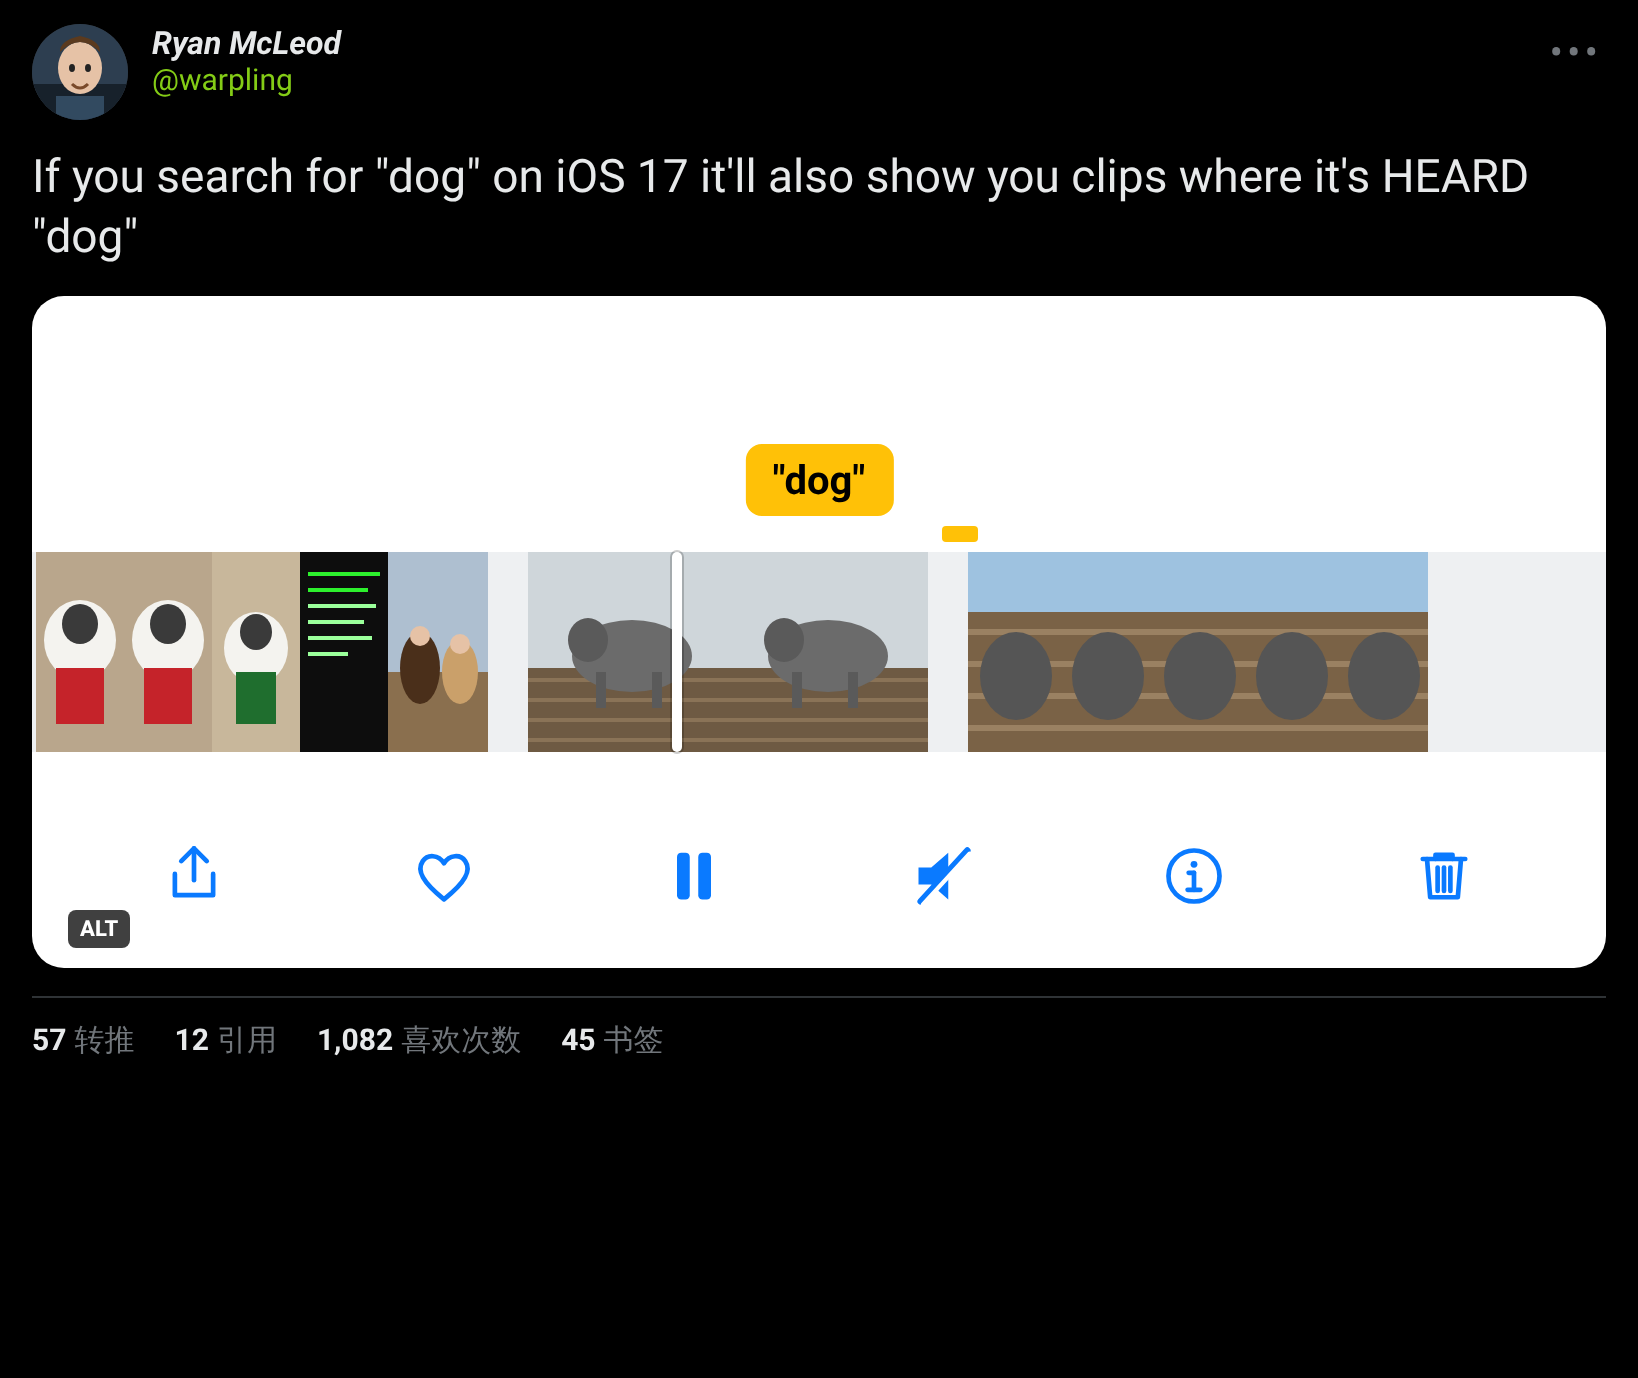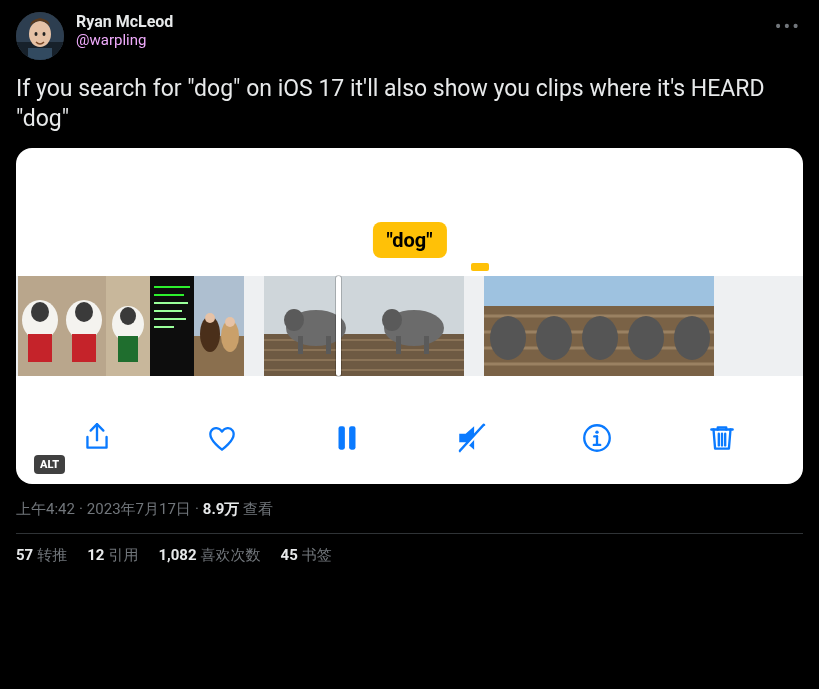--- a/index.html
+++ b/index.html
@@ -25,22 +25,22 @@
     width: 48px;
     height: 48px;
     border-radius: 50%;
     overflow: hidden;
     flex-shrink: 0;
     margin-right: 12px;
     background: #333;
   }
   .avatar svg { width: 100%; height: 100%; display: block; }
   .name-block { display: flex; flex-direction: column; line-height: 1.2; }
-  .display-name { font-weight: 700; font-size: 16px; color: #e7e9ea; }
-  .handle { font-size: 15px; color: #f0abfc; }
+  .display-name { font-weight: 700; font-size: 16px; color: #e7e9ea; font-style: italic; }
+  .handle { font-size: 15px; color: #84cc16; }
   .more-btn {
     position: absolute;
     right: 14px;
     top: 10px;
     color: #71767b;
     font-size: 20px;
     letter-spacing: 2px;
     cursor: pointer;
     padding: 4px;
   }
@@ -407,23 +407,20 @@
           <path d="M13 12 v11"></path>
             <path d="M16 12 v11"></path>
             <path d="M19 12 v11"></path>
         </svg>
       </div>
     </div>
 
     <div class="alt-badge">ALT</div>
   </div>
 
-  <div class="meta-line">
-    <span>上午4:42</span><span class="sep">·</span><span>2023年7月17日</span><span class="sep">·</span><span class="bold">8.9万</span> <span>查看</span>
-  </div>
 
   <hr class="divider">
 
   <div class="stats-row">
     <div><span class="num">57</span><span>转推</span></div>
     <div><span class="num">12</span><span>引用</span></div>
     <div><span class="num">1,082</span><span>喜欢次数</span></div>
     <div><span class="num">45</span><span>书签</span></div>
   </div>
 

